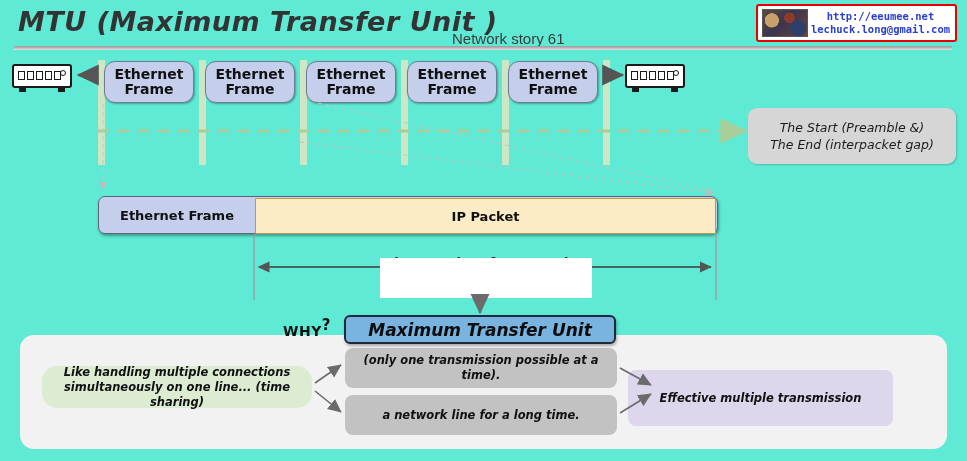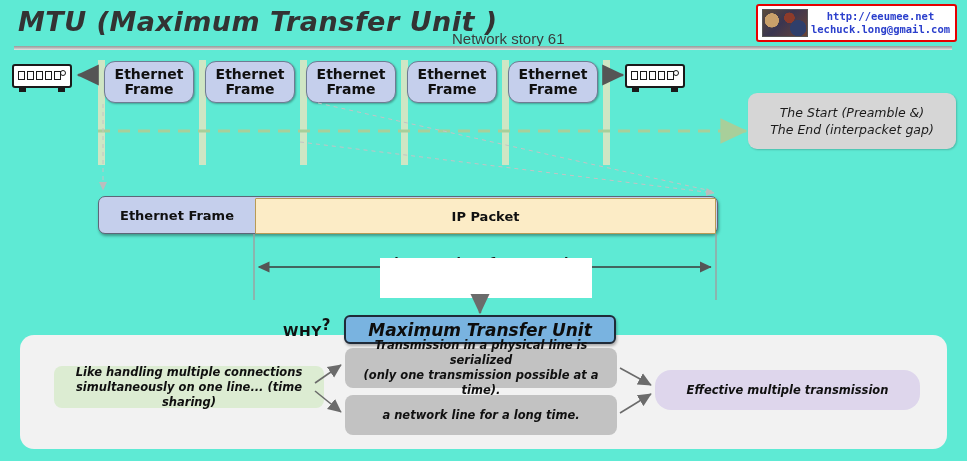--- a/index.html
+++ b/index.html
@@ -347,21 +347,21 @@
       <span>Frame</span>
     </div>
   </div>
   <div class="eframe" style="left:508px; top:61px; width:90px;">
     <div>
       <span>Ethernet</span><br>
       <span>Frame</span>
     </div>
   </div>
 
-  <div class="callout" style="left:748px; top:93px; width:208px; height:56px;">
+  <div class="callout" style="left:748px; top:108px; width:208px; height:56px;">
     <div>The Start (Preamble &amp;)</div>
     <div>The End (interpacket gap)</div>
   </div>
 
   <div class="mid-eframe"></div>
   <div class="mid-eframe-label">Ethernet Frame</div>
   <div class="ip-packet">IP Packet</div>
 
   <div class="measure-caption">
     <div class="l1">The Max size of an IP packet</div>
@@ -370,35 +370,34 @@
   </div>
 
   <div class="bottom-panel"></div>
 
   <div class="why">
     <span>WHY</span><sup>?</sup>
   </div>
 
   <div class="mtu-box">Maximum Transfer Unit</div>
 
-  <div class="node node-green" style="left:54px; top:366px; width:270px; height:42px;">
+  <div class="node node-green" style="left:42px; top:366px; width:270px; height:42px;border-radius:15px;">
     <div>Like handling multiple connections</div>
     <div>simultaneously on one line... (time sharing)</div>
   </div>
 
   <div class="node node-gray" style="left:345px; top:348px; width:272px; height:40px;">
-    <div>Transmission in a physical line is serialized</div>
     <div>(only one transmission possible at a time).</div>
   </div>
 
   <div class="node node-gray" style="left:345px; top:395px; width:272px; height:40px;">
     <div>a network line for a long time.</div>
   </div>
 
-  <div class="node node-purple" style="left:655px; top:370px; width:265px; height:40px;border-radius:16px;">
+  <div class="node node-purple" style="left:628px; top:370px; width:265px; height:56px;">
     <div>Effective multiple transmission</div>
   </div>
 
   <svg class="overlay" viewBox="0 0 967 461">
     <defs>
       <marker id="ar-dark" markerWidth="9" markerHeight="9" refX="8" refY="4.5" orient="auto">
         <path d="M0,0.5 L8.5,4.5 L0,8.5 z" fill="#555"></path>
       </marker>
       <marker id="ar-dark-l" markerWidth="9" markerHeight="9" refX="1" refY="4.5" orient="auto">
         <path d="M8.5,0.5 L0,4.5 L8.5,8.5 z" fill="#555"></path>

